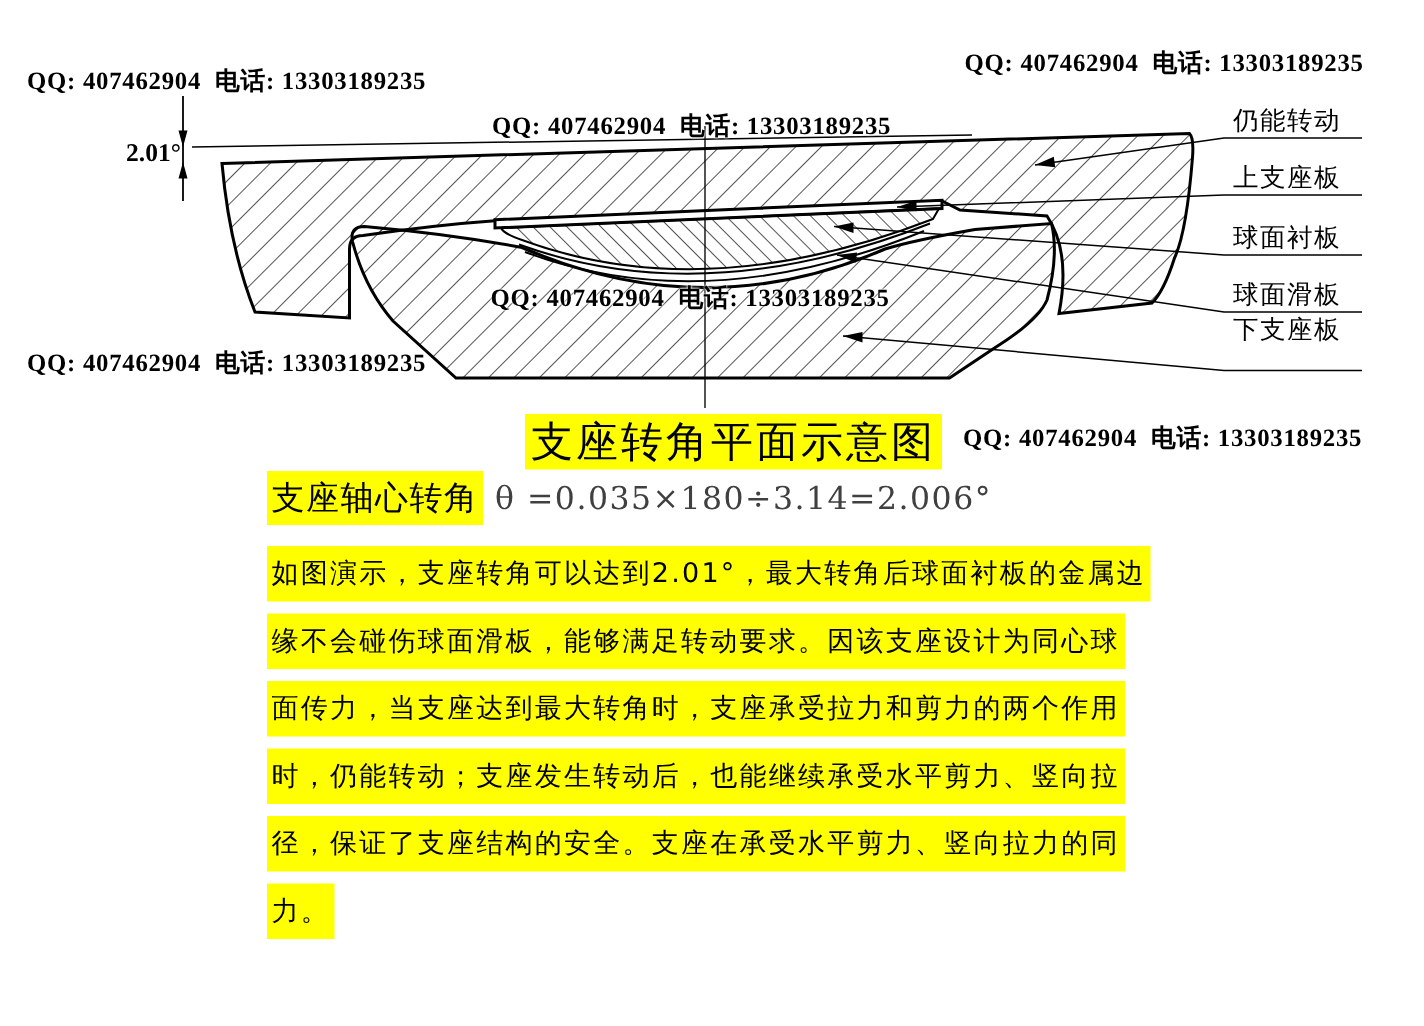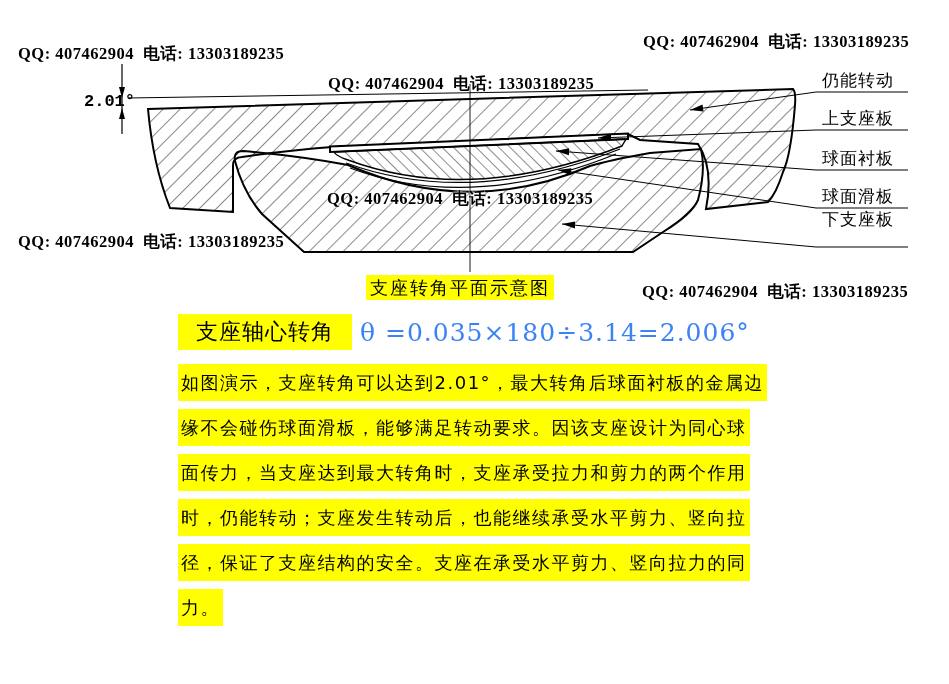--- a/index.html
+++ b/index.html
@@ -33,55 +33,55 @@
     width: 76px;
     font-size: 17px;
     color: #000;
     letter-spacing: 1px;
     white-space: nowrap;
     text-align: justify;
   }
   .dim-text {
     position: absolute;
     left: 84px; top: 92px;
-    font-family: Liberation Mono, monospace;
+    font-family: Liberation Serif, serif;
     font-weight: bold;
     font-size: 17px;
     color: #000;
     white-space: nowrap;
   }
   .hl {
     background: #FFFF00;
     color: #000;
   }
   .caption-title {
     position: absolute;
-    left: 366px; top: 276px;
-    font-size: 18px;
+    left: 350px; top: 276px;
+    font-size: 28px;
     letter-spacing: 2px;
     white-space: nowrap;
   }
   .caption-title .hl { padding: 2px 4px; }
   .formula-row {
     position: absolute;
     left: 178px; top: 314px;
     display: flex;
     align-items: center;
     white-space: nowrap;
   }
   .formula-label {
     font-size: 22px;
     letter-spacing: 1px;
-    padding: 3px 18px;
+    padding: 3px 3px;
   }
   .formula-expr {
-    font-size: 25px;
+    font-size: 21px;
     letter-spacing: 1px;
     margin-left: 8px;
-    color: #3b82f6;
+    color: #404040;
     font-family: "DejaVu Serif", serif;
   }
   .paragraph {
     position: absolute;
     left: 178px; top: 360px;
     width: 740px;
   }
   .para-line {
     height: 45px;
     display: flex;

